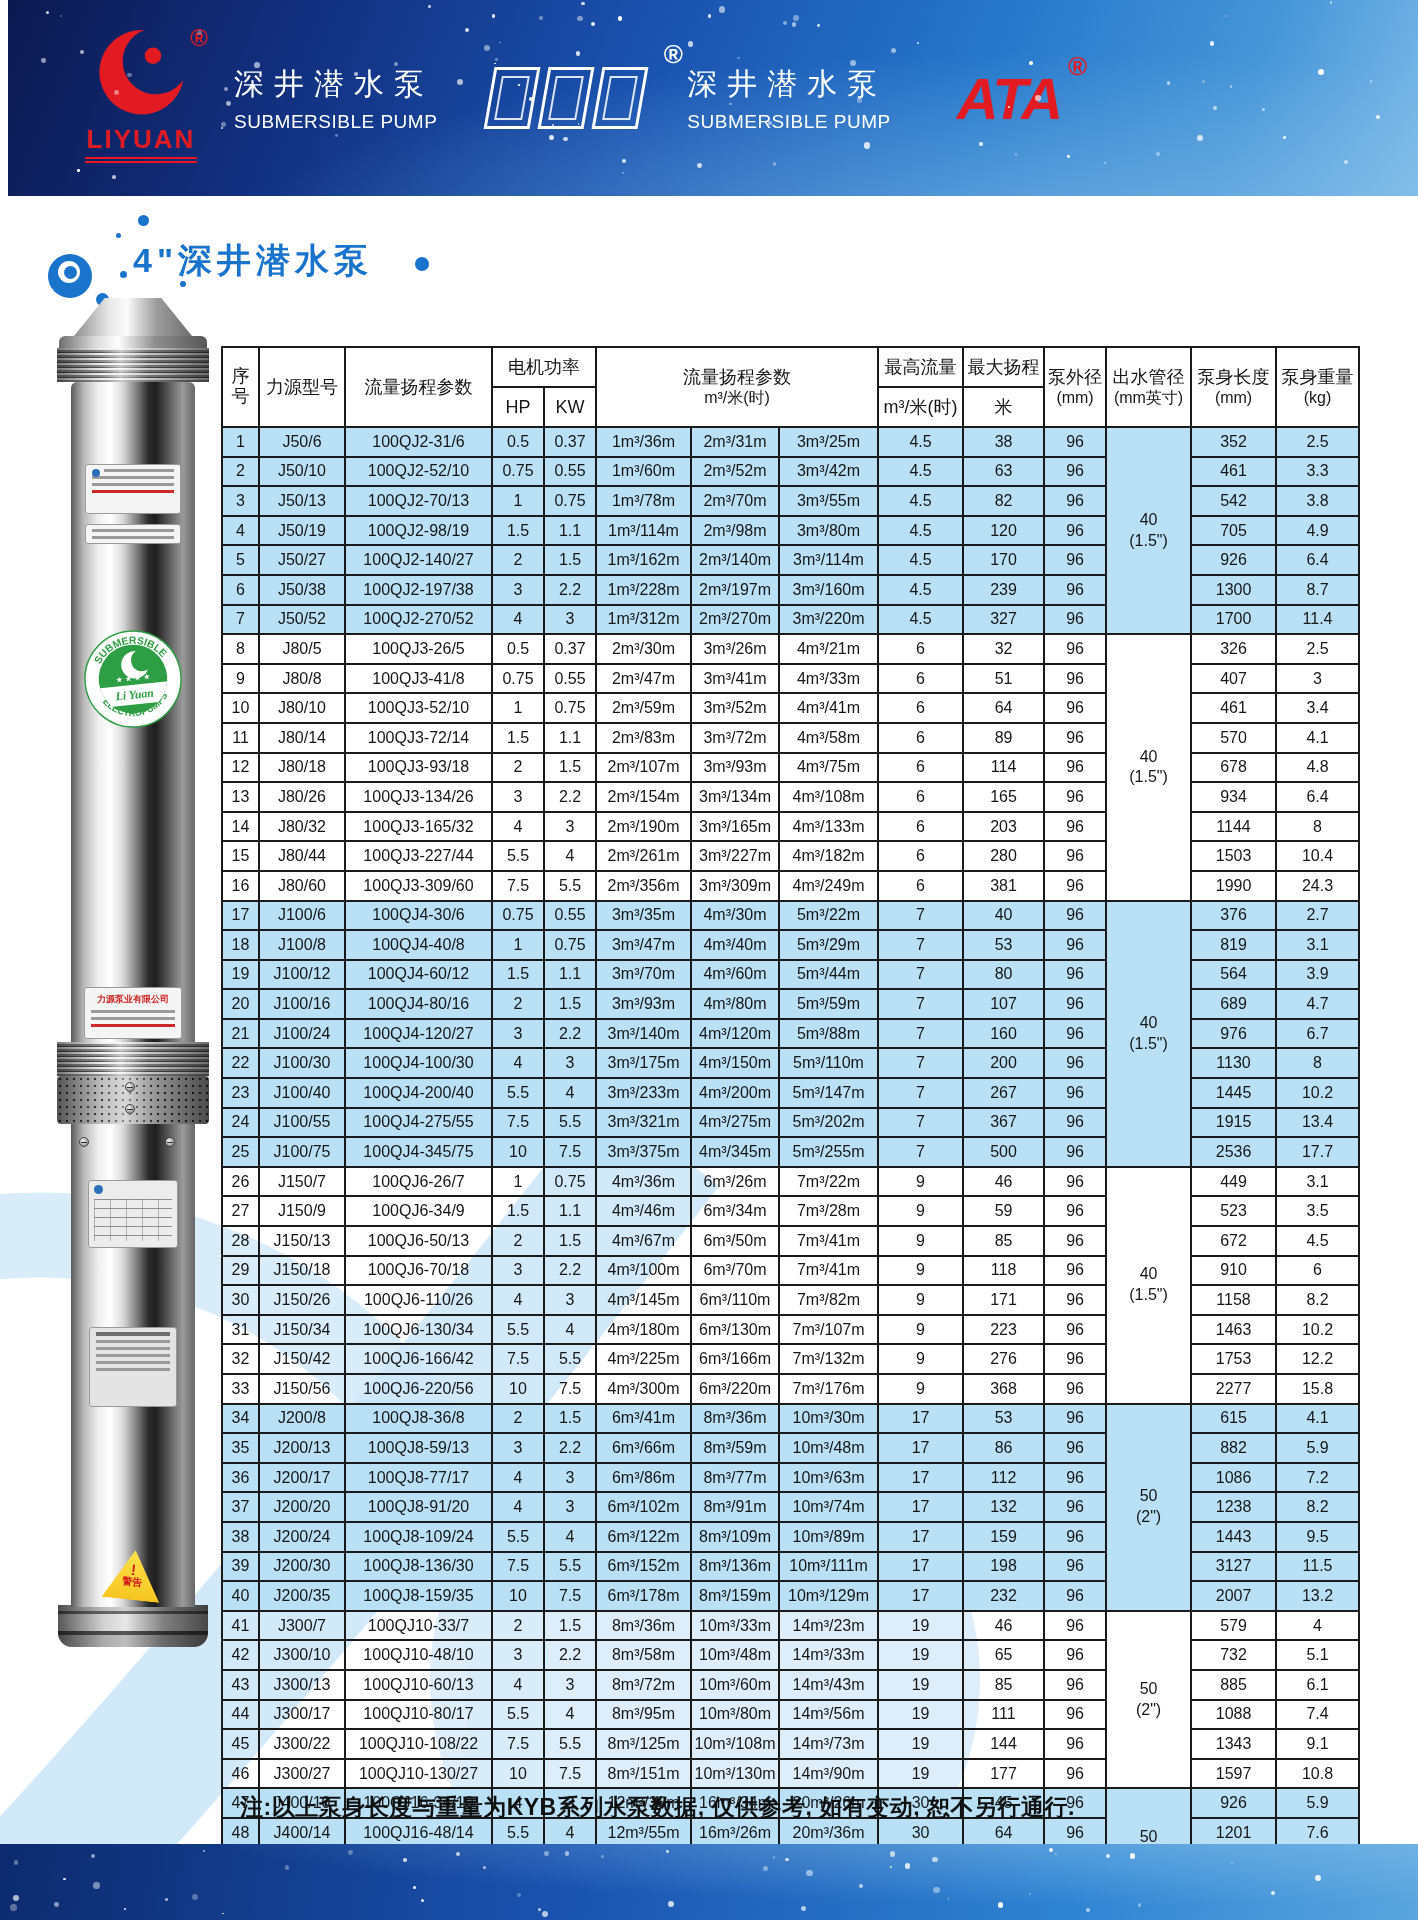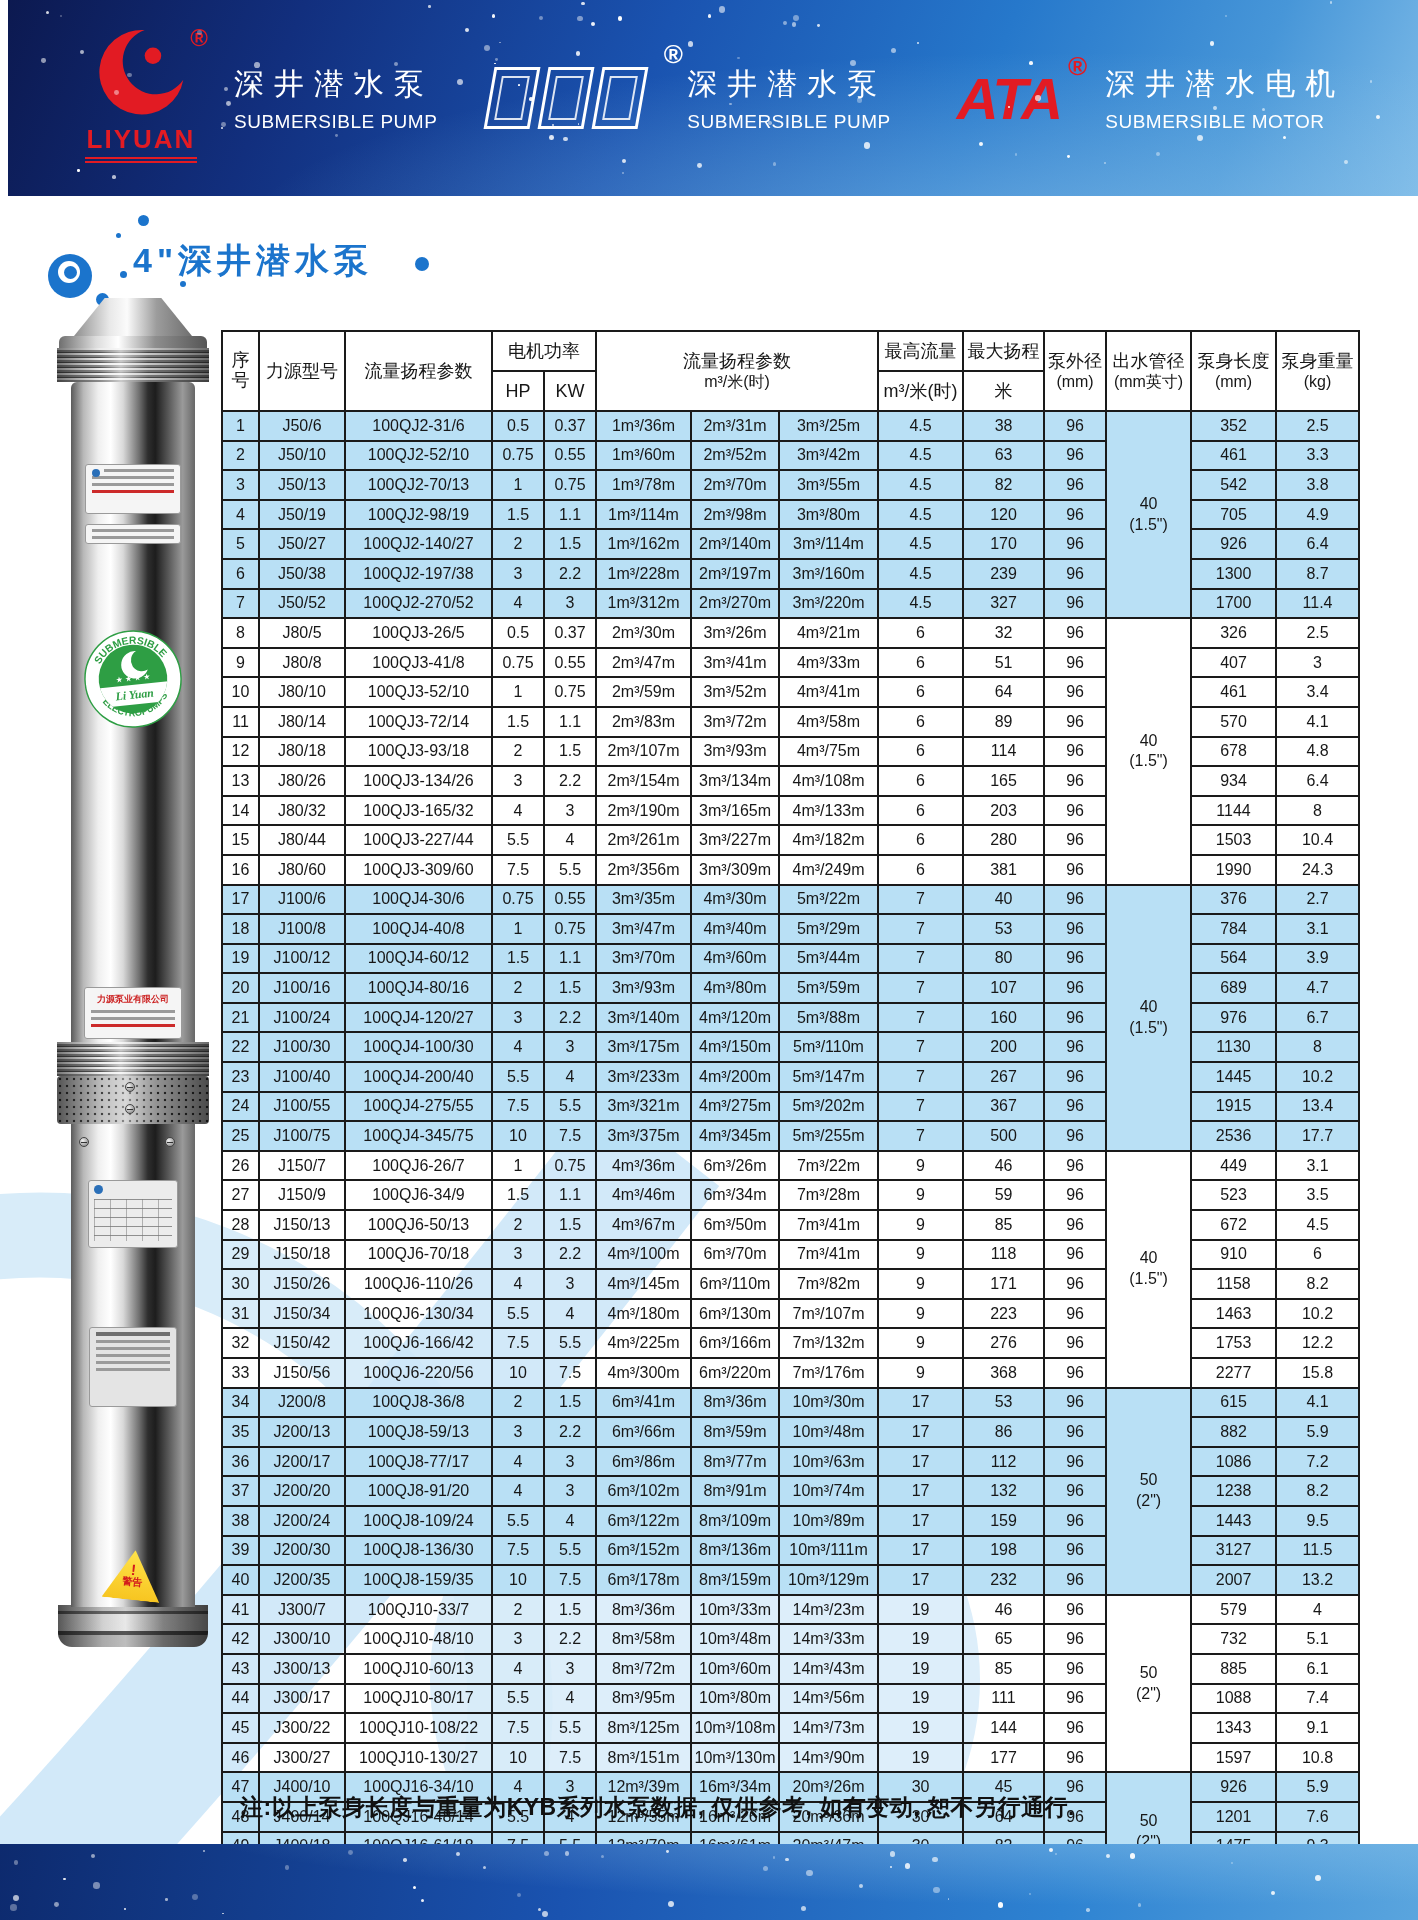--- a/index.html
+++ b/index.html
@@ -47,21 +47,21 @@
   
   .title-row{position:absolute;left:0;top:205px;width:900px;height:110px;z-index:2;}
   .bubble{position:absolute;border-radius:50%;background:#1b74cc;}
   .bubble-big{left:48px;top:49px;width:44px;height:44px;}
   .bubble-big::after{content:"";position:absolute;left:10px;top:7px;width:22px;height:22px;border-radius:50%;background:#fff;}
   .bubble-big::before{content:"";position:absolute;left:16px;top:12px;width:13px;height:13px;border-radius:50%;background:#1b74cc;z-index:1;}
   .page-title{position:absolute;left:133px;top:33px;font-size:34px;font-weight:bold;color:#1b74cc;letter-spacing:5px;white-space:nowrap;}
   .title-dot{position:absolute;left:415px;top:52px;width:14px;height:14px;border-radius:50%;background:#1b74cc;}
   
   .table-wrap{position:absolute;left:221px;top:330px;z-index:1;}
-  table.pump-table{border-collapse:collapse;table-layout:fixed;width:1137px;background:transparent;}
+  table.pump-table{border-collapse:collapse;table-layout:fixed;width:1137px;background:transparent;margin-top:16px;}
   .pump-table th,.pump-table td{
     border:2px solid #1a1a1a;text-align:center;vertical-align:middle;
     padding:0;color:#171717;overflow:hidden;white-space:nowrap;
   }
   .pump-table th{font-size:18px;font-weight:normal;background:#fff;line-height:1.25;}
   .pump-table thead tr{height:40px;}
   .pump-table th .unit{font-size:16px;}
   .pump-table th.wrap2{white-space:normal;line-height:1.1;}
   .pump-table td{font-size:16px;height:27.6px;line-height:1;}
   .pump-table tr.shaded td{background:#b9e0f5;}
@@ -156,24 +156,20 @@
     <div class="brand-text">
       <div class="cn">深井潜水泵</div>
       <div class="en">SUBMERSIBLE PUMP</div>
     </div>
   </div>
 
   <div class="brand-group" style="margin-left:40px;">
     <div class="ata-mark">
       <span class="ata-word">ATA</span>
       <span class="reg red">®</span>
-    </div>
-    <div class="brand-text">
-      <div class="cn">深井潜水电机</div>
-      <div class="en">SUBMERSIBLE MOTOR</div>
     </div>
   </div>
 <span class="star-dot" style="height: 3.95207px; width: 3.95207px; left: 54.9574%; top: 10.6237%; opacity: 0.47;"></span>
     <span class="star-dot" style="height: 3.71605px; width: 3.71605px; left: 49.6255%; top: 7.22733%; opacity: 0.92;"></span>
     <span class="star-dot" style="height: 4.4471px; width: 4.4471px; left: 40.2607%; top: 26.1684%; opacity: 0.85;"></span>
     <span class="star-dot" style="height: 4.78721px; width: 4.78721px; left: 7.50502%; top: 45.8667%; opacity: 0.46;"></span>
     <span class="star-dot" style="height: 4.85983px; width: 4.85983px; left: 15.4818%; top: 51.5568%; opacity: 0.64;"></span>
     <span class="star-dot" style="height: 2.381px; width: 2.381px; left: 4.90714%; top: 86.3991%; opacity: 0.98;"></span>
     <span class="star-dot" style="height: 2.10382px; width: 2.10382px; left: 43.5341%; top: 87.9245%; opacity: 0.43;"></span>
     <span class="star-dot" style="height: 3.59619px; width: 3.59619px; left: 53.9307%; top: 61.8121%; opacity: 0.5;"></span>
@@ -663,21 +659,21 @@
           <td>J100/8</td>
           <td>100QJ4-40/8</td>
           <td>1</td>
           <td>0.75</td>
           <td>3m³/47m</td>
           <td>4m³/40m</td>
           <td>5m³/29m</td>
           <td>7</td>
           <td>53</td>
           <td>96</td>
-          <td>784</td>
+          <td>819</td>
           <td>3.1</td>
         </tr>
         <tr class="shaded">
           <td>19</td>
           <td>J100/12</td>
           <td>100QJ4-60/12</td>
           <td>1.5</td>
           <td>1.1</td>
           <td>3m³/70m</td>
           <td>4m³/60m</td>

